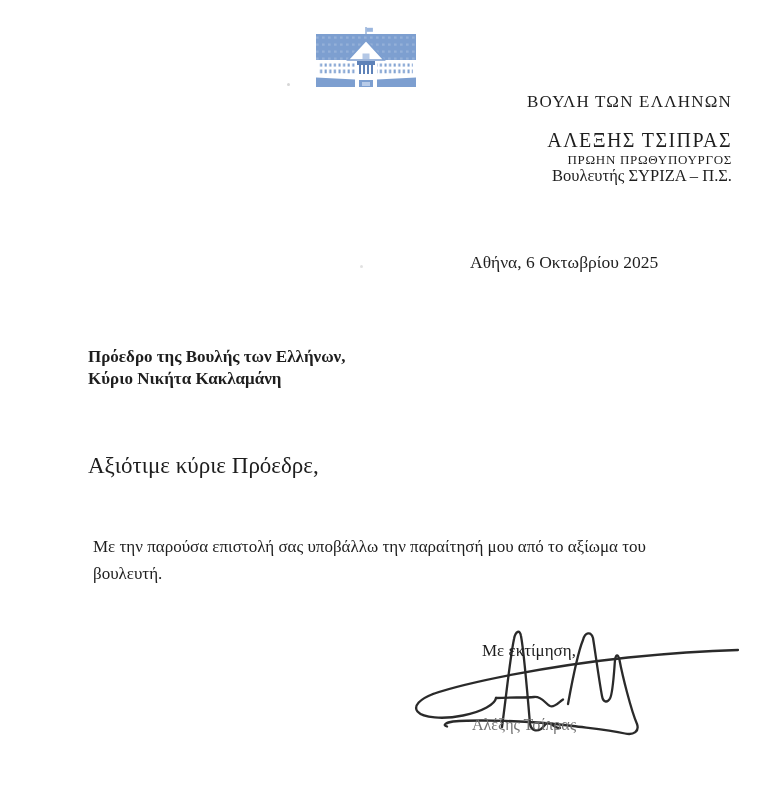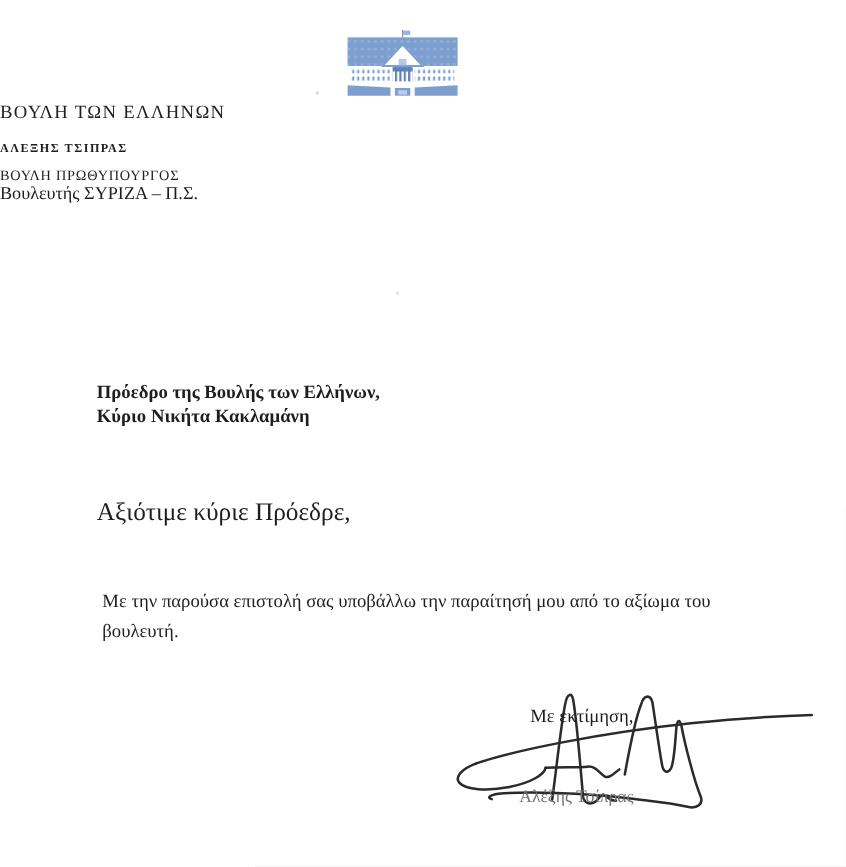--- a/index.html
+++ b/index.html
@@ -6,23 +6,23 @@
   .page{
     position:relative;
     width:769px;height:788px;
     background:#ffffff;
     font-family:"Liberation Serif","DejaVu Serif",serif;
     color:#1e1e1e;
     overflow:hidden;
   }
   .abs{position:absolute;}
   
-  .center-line{left:0;width:732px;text-align:left;white-space:nowrap;}
+  .center-line{left:0;width:732px;text-align:right;white-space:nowrap;}
   .org-name{top:92px;font-size:17px;letter-spacing:1.2px;}
-  .sender-name{top:129px;font-size:11px;font-weight:bold;letter-spacing:1.4px;}
+  .sender-name{top:129px;font-size:20px;font-weight:normal;letter-spacing:1.4px;}
   .sender-title{top:152px;font-size:13px;letter-spacing:.7px;}
   .sender-role{top:166px;font-size:16.5px;}
   
   .dateline{left:470px;top:252px;font-size:17.5px;white-space:nowrap;}
   .recipient{left:88px;top:346px;font-size:17px;font-weight:bold;line-height:22px;}
   .salutation{left:88px;top:453px;font-size:23px;}
   .body-par{left:88px;top:529px;width:572px;font-size:17px;line-height:26.5px;margin:5px;}
   .closing{left:482px;top:641px;font-size:17px;}
   .sig-name{left:472px;top:716px;font-size:16px;color:#737373;}
   .speck{position:absolute;background:#b5b5b5;border-radius:50%;}
@@ -66,23 +66,24 @@
     <rect x="42" y="34" width="18" height="4" fill="#5e82b8"></rect>
 
     <polygon points="1,50.5 40,52.5 40,60 1,60" fill="#7d9fd0"></polygon>
     <polygon points="101,50.5 62,52.5 62,60 101,60" fill="#7d9fd0"></polygon>
     <rect x="44" y="53" width="14" height="7" fill="#7d9fd0"></rect>
     <rect x="47" y="55" width="8" height="4" fill="#b8cbe8"></rect>
   </svg>
 
   <div class="abs center-line org-name">ΒΟΥΛΗ ΤΩΝ ΕΛΛΗΝΩΝ</div>
   <div class="abs center-line sender-name">ΑΛΕΞΗΣ ΤΣΙΠΡΑΣ</div>
-  <div class="abs center-line sender-title">ΒΟΥΛΗ ΠΡΩΘΥΠΟΥΡΓΟΣ</div>
+  <div class="abs center-line sender-title">ΠΡΩΗΝ ΠΡΩΘΥΠΟΥΡΓΟΣ</div>
   <div class="abs center-line sender-role">Βουλευτής ΣΥΡΙΖΑ – Π.Σ.</div>
 
+  <div class="abs dateline">Αθήνα, 6 Οκτωβρίου 2025</div>
 
   <div class="abs recipient">
     <div>Πρόεδρο της Βουλής των Ελλήνων,</div>
     <div>Κύριο Νικήτα Κακλαμάνη</div>
   </div>
 
   <div class="abs salutation">Αξιότιμε κύριε Πρόεδρε,</div>
 
   <p class="abs body-par">Με την παρούσα επιστολή σας υποβάλλω την παραίτησή μου από το αξίωμα του βουλευτή.</p>
 

